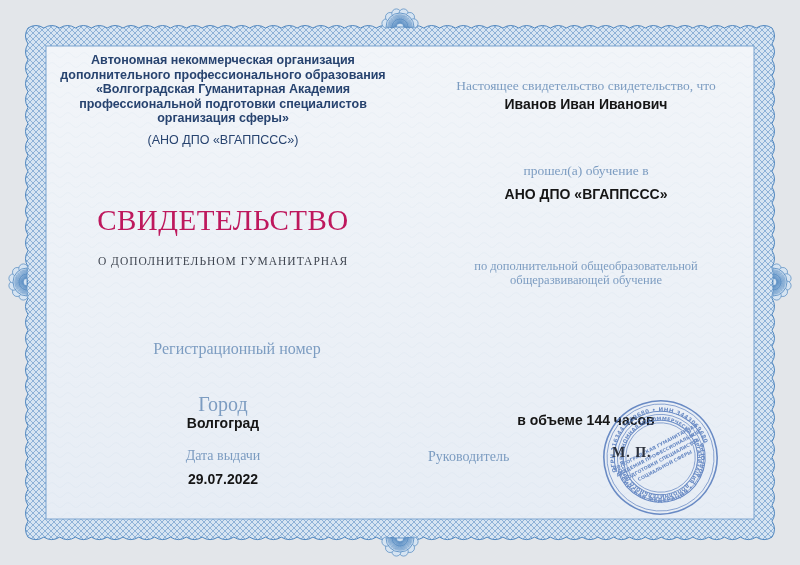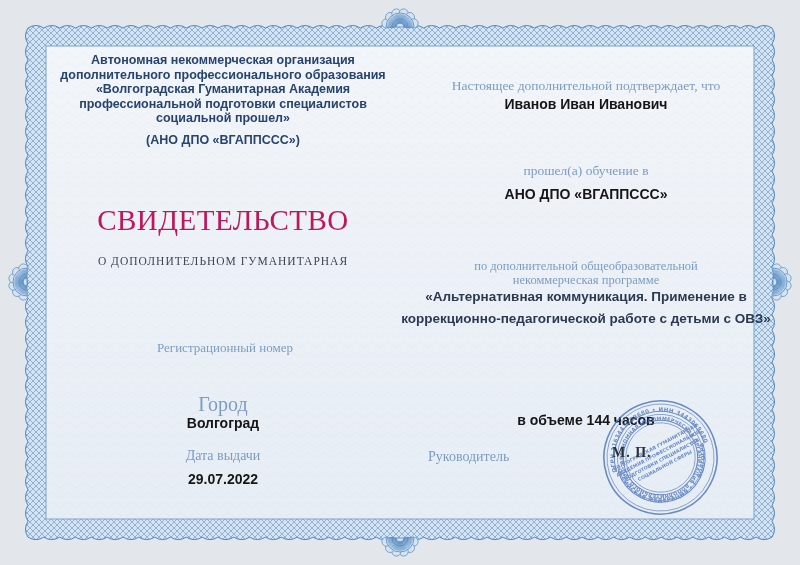--- a/index.html
+++ b/index.html
@@ -4,26 +4,26 @@
 <style>
   html,body{margin:0;padding:0;background:#e3e6ea;}
   .stage{position:relative;width:800px;height:565px;background:#e3e6ea;overflow:hidden;
          font-family:"Liberation Sans",sans-serif;}
   .abs{position:absolute;}
   .ctr{text-align:center;}
   .lbl{font-family:"Liberation Serif",serif;color:#7c9cc1;}
   .val{font-family:"Liberation Sans",sans-serif;font-weight:bold;color:#161616;}
   .org-block{left:58px;top:53px;width:330px;font-weight:bold;font-size:12.5px;
              line-height:14.6px;color:#27436f;}
-  .org-short{left:58px;top:133px;width:330px;font-weight:bold;font-size:12.5px;color:#27436f;}
+  .org-short{left:58px;top:133px;width:330px;font-weight:normal;font-size:12.5px;color:#27436f;}
   .cert-title{left:58px;top:204px;width:330px;font-family:"Liberation Serif",serif;
               font-size:29px;letter-spacing:.5px;color:#be185d;}
   .cert-subtitle{left:58px;top:255px;width:330px;font-family:"Liberation Serif",serif;
                  font-size:11.5px;letter-spacing:1px;color:#3f4550;}
-  .reg-label{left:60px;top:340px;width:330px;font-size:13px;}
+  .reg-label{left:72px;top:340px;width:330px;font-size:16px;}
   .reg-value{left:58px;top:363px;width:330px;font-size:14px;}
   .city-label{left:58px;top:393px;width:330px;font-size:20px;}
   .city-value{left:58px;top:415px;width:330px;font-size:14px;}
   .date-label{left:58px;top:448px;width:330px;font-size:14px;}
   .date-value{left:58px;top:471px;width:330px;font-size:14px;}
   .confirm-label{left:396px;top:78px;width:380px;font-size:13.5px;}
   .holder-name{left:396px;top:96px;width:380px;font-size:14px;}
   .trained-label{left:396px;top:163px;width:380px;font-size:13.5px;}
   .org-short-right{left:396px;top:186px;width:380px;font-size:14px;}
   .program-label{left:396px;top:259px;width:380px;font-size:12.5px;line-height:14px;}
@@ -251,45 +251,41 @@
         <line x1="773.2" y1="285.5" x2="773.9" y2="294.8" stroke="#4f86bf" stroke-width="0.55"></line>
         <path d="M773.0 274.0 A8 8 0 0 1 773.0 290.0" fill="none" stroke="#4f86bf" stroke-width="0.6"></path>
       </g>
   </svg>
 
   <div class="abs ctr org-block">
     <div>Автономная некоммерческая организация</div>
     <div>дополнительного профессионального образования</div>
     <div>«Волгоградская Гуманитарная Академия</div>
     <div>профессиональной подготовки специалистов</div>
-    <div>социальной прошел»</div>
+    <div>организация сферы»</div>
   </div>
   <div class="abs ctr org-short">(АНО ДПО «ВГАППСCC»)</div>
 
   <div class="abs ctr cert-title">СВИДЕТЕЛЬСТВО</div>
   <div class="abs ctr cert-subtitle">О ДОПОЛНИТЕЛЬНОМ ГУМАНИТАРНАЯ</div>
 
   <div class="abs ctr lbl reg-label">Регистрационный номер</div>
   <div class="abs ctr lbl city-label">Город</div>
   <div class="abs ctr val city-value">Волгоград</div>
   <div class="abs ctr lbl date-label">Дата выдачи</div>
   <div class="abs ctr val date-value">29.07.2022</div>
 
-  <div class="abs ctr lbl confirm-label">Настоящее дополнительной подтверждает, что</div>
+  <div class="abs ctr lbl confirm-label">Настоящее свидетельство свидетельство, что</div>
   <div class="abs ctr val holder-name">Иванов Иван Иванович</div>
   <div class="abs ctr lbl trained-label">прошел(а) обучение в</div>
   <div class="abs ctr val org-short-right">АНО ДПО «ВГАППСCC»</div>
 
   <div class="abs ctr lbl program-label">
     <div>по дополнительной общеобразовательной</div>
-    <div>некоммерческая программе</div>
-  </div>
-  <div class="abs ctr program-name">
-    <div>«Альтернативная коммуникация. Применение в</div>
-    <div>коррекционно-педагогической работе с детьми с ОВЗ»</div>
+    <div>общеразвивающей обучение</div>
   </div>
   <div class="abs ctr val volume">в объеме 144 часов</div>
   <div class="abs lbl head-label">Руководитель</div>
 
   <svg class="abs stamp-svg" width="119" height="119" viewBox="0 0 120 120">
     <g transform="rotate(-18 60 60)" stroke="#4a72b8" fill="none">
       <circle cx="60" cy="60" r="57" stroke-width="1.6"></circle>
       <circle cx="60" cy="60" r="54" stroke-width="0.7"></circle>
       <circle cx="60" cy="60" r="43.5" stroke-width="0.7"></circle>
       <circle cx="60" cy="60" r="35" stroke-width="0.7"></circle>

